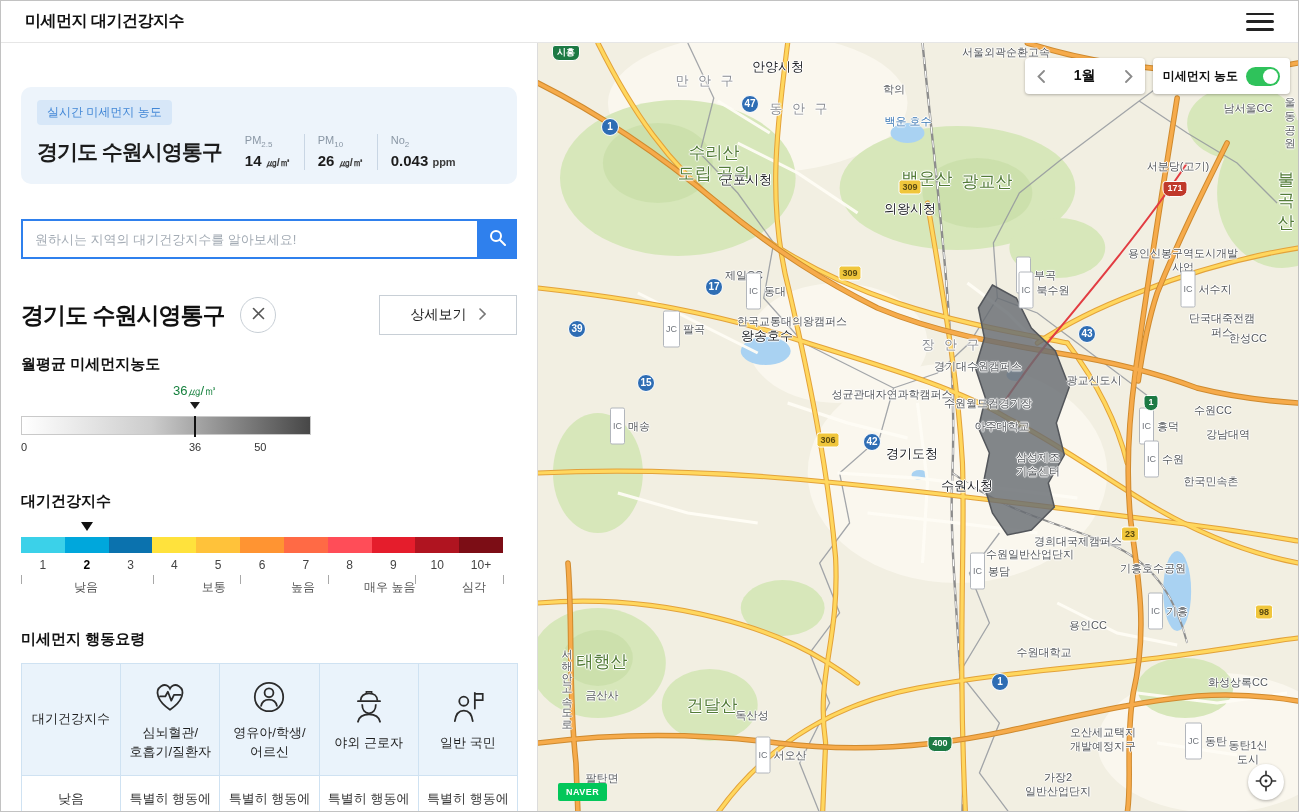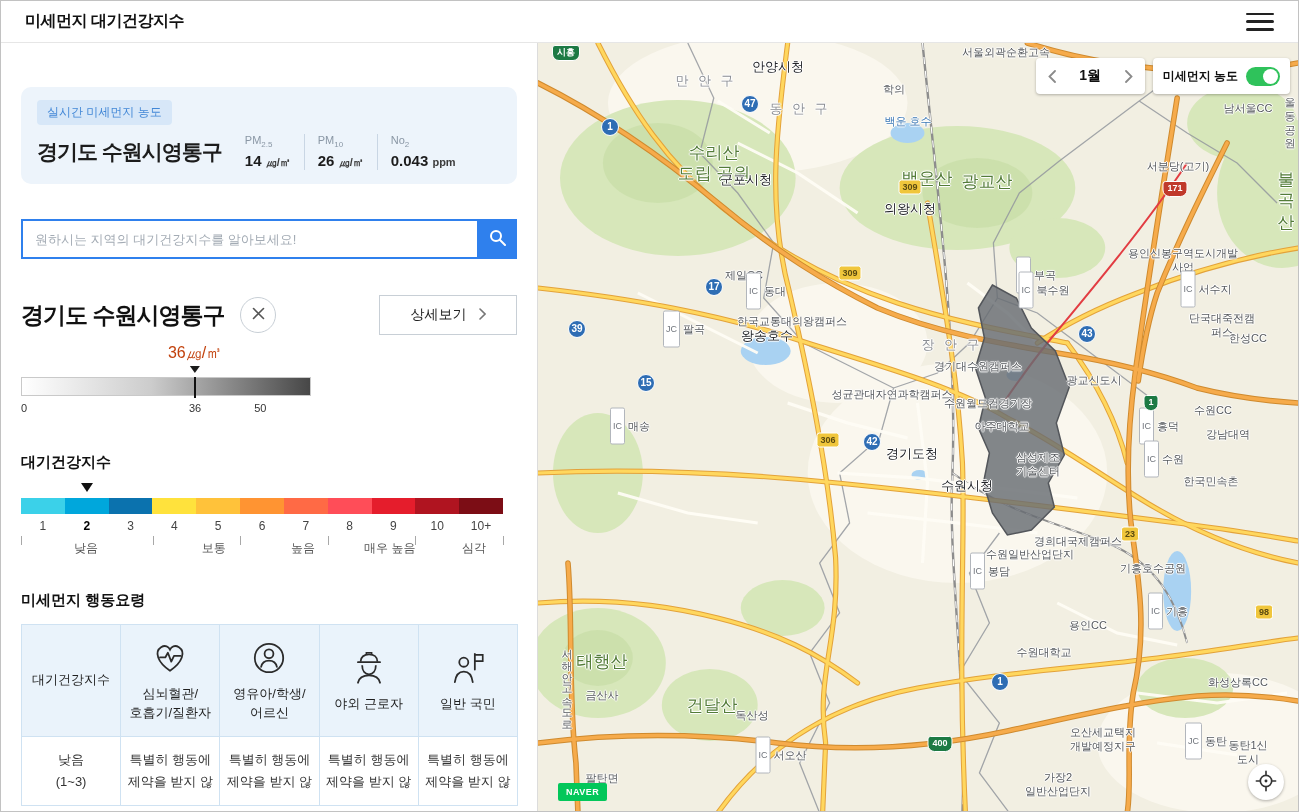--- a/index.html
+++ b/index.html
@@ -40,21 +40,21 @@
   .detail-btn { margin-left:auto; width:138px; height:40px; border:1px solid #c8cfd6; background:#fff; cursor:pointer; display:flex; align-items:center; justify-content:center; gap:12px; font-size:14px; color:#222; font-family:inherit; }
 
   .sec-title { font-size:15px; font-weight:bold; color:#111; }
   .sec-monthly { margin-top:20px; }
   .sec-health { margin-top:34px; }
   .sec-action { margin-top:34px; }
 
   
   .mg { position:relative; width:290px; height:76px; margin-top:8px; }
   .mg-marker { position:absolute; top:0; transform:translateX(-50%); text-align:center; }
-  .mg-mlabel { display:block; font-size:16px; color:#c2410c; white-space:nowrap; }
+  .mg-mlabel { display:block; font-size:13px; color:#15803d; white-space:nowrap; }
   .mg-tri { display:block; margin:2px auto 0; width:0; border-left:5px solid transparent; border-right:5px solid transparent; border-top:7px solid #1c1c1c; }
   .mg-bar { position:absolute; top:34px; left:0; right:0; height:19px; background:linear-gradient(90deg,#ffffff 0%,#cccccc 45%,#8a8a8a 72%,#474747 100%); border:1px solid #c9c9c9; }
   .mg-line { position:absolute; top:34px; width:2px; height:21px; background:#111; transform:translateX(-50%); }
   .mg-ticks { position:absolute; top:59px; left:0; right:0; height:16px; }
   .mg-tick { position:absolute; font-size:11px; color:#333; transform:translateX(-50%); }
   .mg-tick.first { transform:none; }
 
   
   .hg { position:relative; width:482px; margin-top:8px; padding-top:18px; }
   .hg-marker { position:absolute; top:3px; transform:translateX(-50%); width:0; border-left:6px solid transparent; border-right:6px solid transparent; border-top:9px solid #111; }
@@ -88,21 +88,21 @@
   .ml.vert { writing-mode:vertical-rl; letter-spacing:1px; }
   .icjc { display:inline-block; background:#fff; border:1px solid #b2b6bc; color:#70757c; font-size:9px; line-height:1; padding:13px 2px; border-radius:2px; margin-right:3px; vertical-align:1px; }
   .rb { position:absolute; transform:translate(-50%,-50%); font-size:10px; font-weight:bold; line-height:1; }
   .rb.nat { width:18px; height:18px; border-radius:50%; background:#2e6db4; color:#fff; border:1.5px solid #fff; display:flex; align-items:center; justify-content:center; }
   .rb.loc { background:#f0c63c; color:#5a4a10; border:1px solid #fff; border-radius:3px; padding:2px 3px; font-size:9px; }
   .rb.exp { background:#1d7a44; color:#fff; border:1px solid #fff; border-radius:3px 3px 7px 7px; padding:2px 4px 3px; font-size:9px; }
   .rb.exp.red { background:#c0392b; }
 
   .map-controls { position:absolute; top:15px; right:8px; display:flex; gap:8px; }
   .ctrl { background:#fff; height:36px; border-radius:4px; box-shadow:0 1px 3px rgba(0,0,0,.28); display:flex; align-items:center; }
-  .ctrl.month { width:109px; justify-content:space-between; padding:0 10px; }
+  .ctrl.month { width:120px; justify-content:space-between; padding:0 10px; }
   .ctrl.month .mlabel { font-size:14px; font-weight:bold; color:#111; }
   .arrow-btn { background:none; border:none; cursor:pointer; display:flex; align-items:center; padding:2px; }
   .ctrl.toggle { padding:0 10px; gap:8px; cursor:pointer; }
   .ctrl.toggle .tlabel { font-size:12px; font-weight:bold; color:#111; white-space:nowrap; }
   .switch { width:34px; height:19px; border-radius:10px; background:#2fc25b; position:relative; display:inline-block; cursor:pointer; }
   .switch .knob { position:absolute; right:2px; top:2px; width:15px; height:15px; border-radius:50%; background:#fff; }
 
   .naver { position:absolute; left:20px; bottom:12px; background:#03c75a; color:#fff; font-size:9px; font-weight:bold; padding:4px 8px; border-radius:2px; letter-spacing:0.5px; cursor:pointer; }
   .locate { position:absolute; right:14px; bottom:13px; width:36px; height:36px; border-radius:50%; background:#fff; border:none; box-shadow:0 1px 3px rgba(0,0,0,.3); cursor:pointer; display:flex; align-items:center; justify-content:center; }
 </style>
@@ -169,20 +169,21 @@
         <button class="detail-btn">
           <span>상세보기</span>
           <span>
             <svg width="7" height="12" viewBox="0 0 7 12">
                 <path d="M1 1 L6 6 L1 11" fill="none" stroke="#777" stroke-width="1.6" stroke-linecap="round"></path>
               </svg>
           </span>
         </button>
       </div>
 
+      <h3 class="sec-title sec-monthly">월평균 미세먼지농도</h3>
       <div class="mg">
         <div class="mg-marker" style="left: 60%;">
           <span class="mg-mlabel">36㎍/㎥</span>
           <span class="mg-tri"></span>
         </div>
         <div class="mg-bar"></div>
         <div class="mg-line" style="left: 60%;"></div>
         <div class="mg-ticks">
             <span class="mg-tick first" style="left: 0%;">0</span>
             <span class="mg-tick" style="left: 60%;">36</span>

